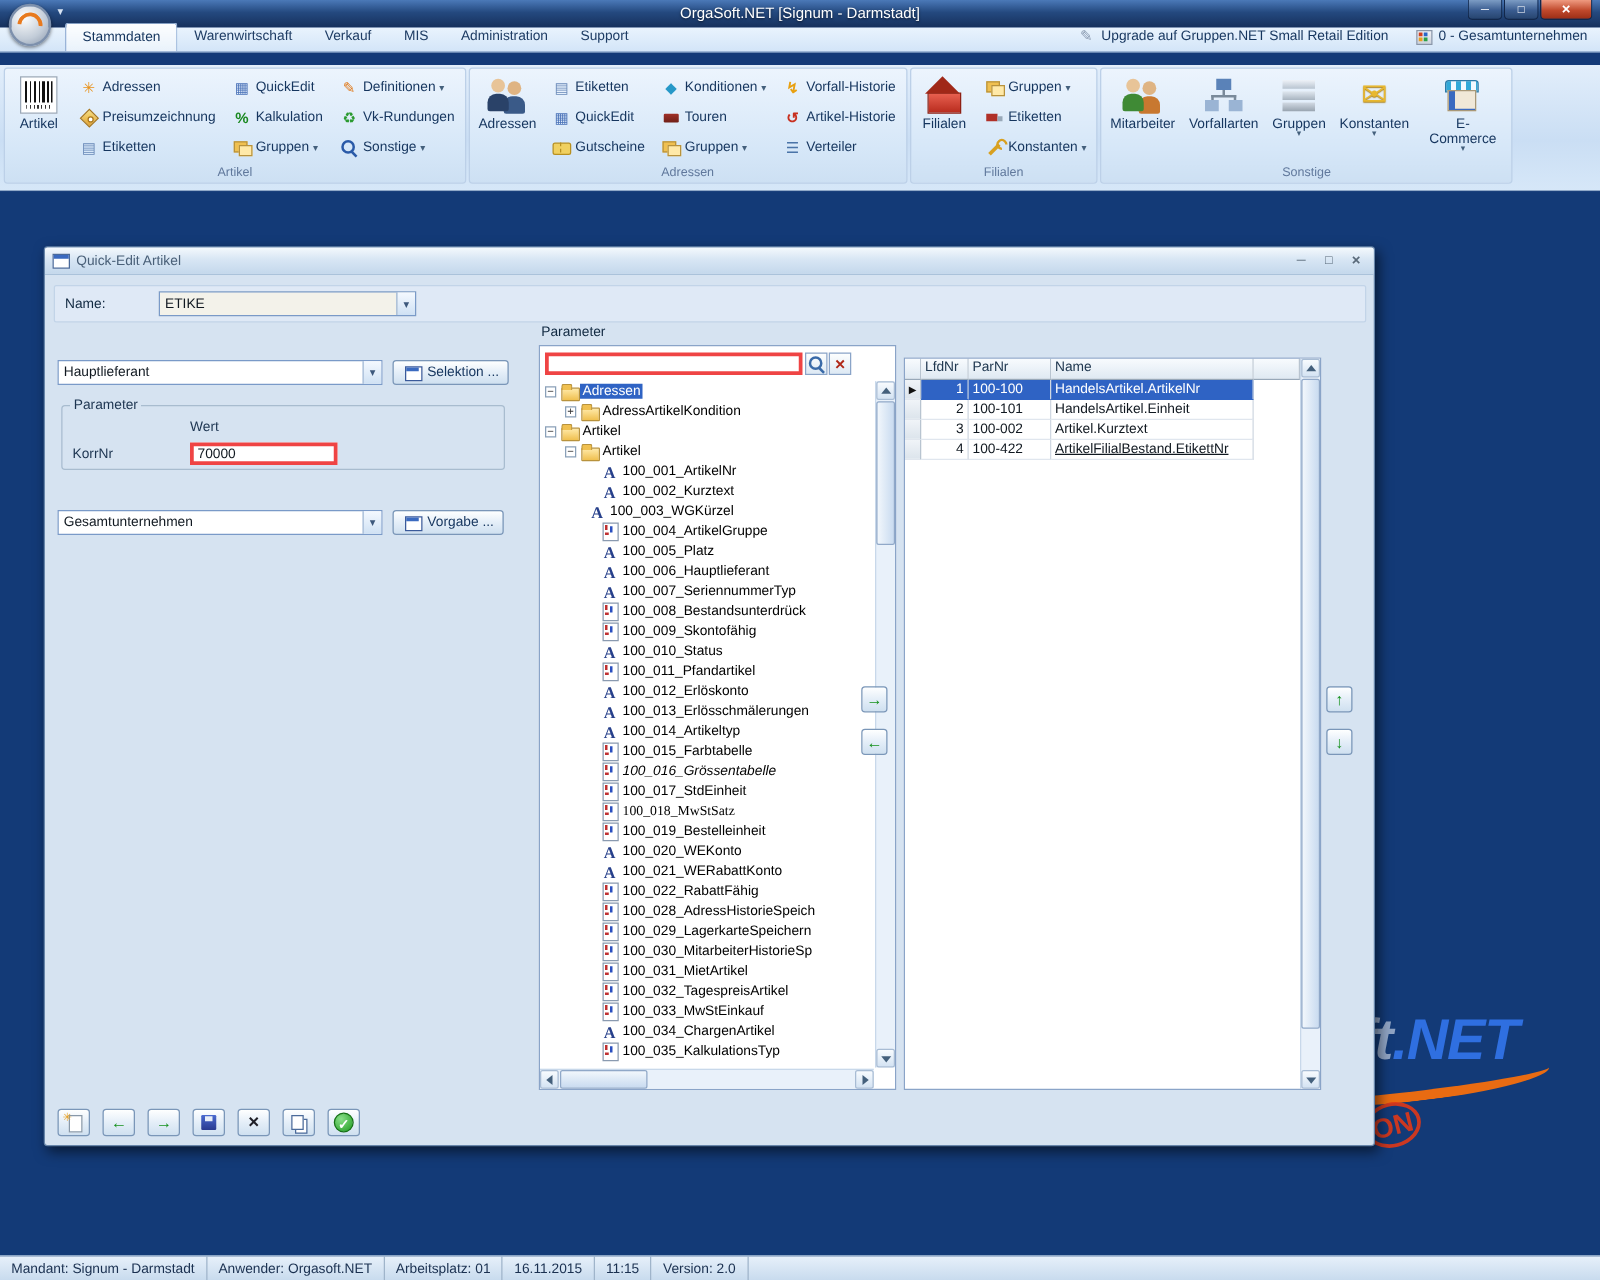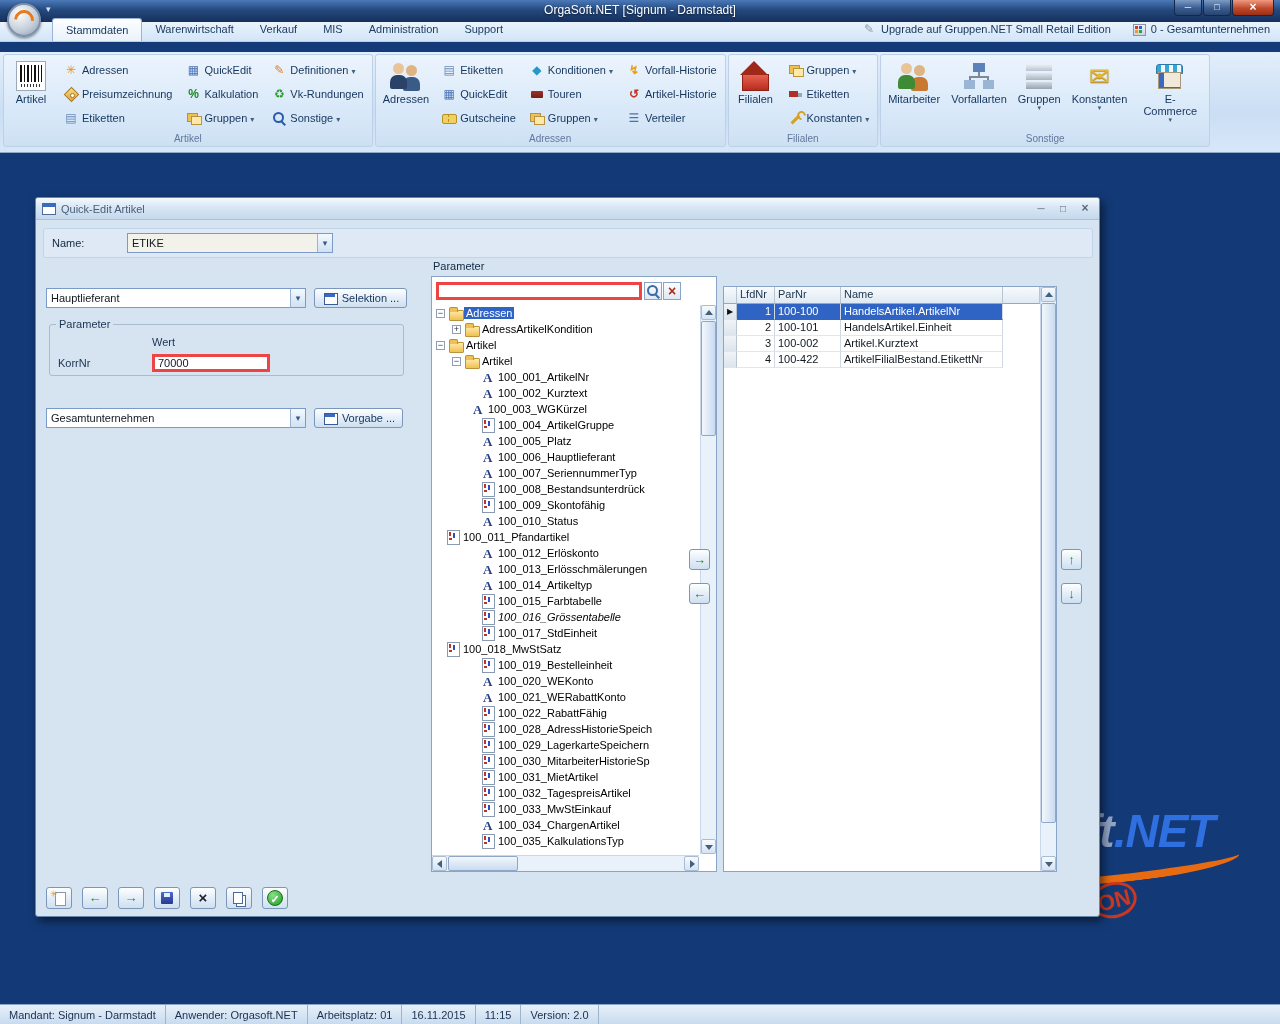--- a/index.html
+++ b/index.html
@@ -562,21 +562,21 @@
             <div class="trow" style="padding-left: 35px;">
               <span class="expsp"></span>
               <span class="t-ico t-num"></span>
               <span class="tlbl">100_009_Skontofähig</span>
             </div>
             <div class="trow" style="padding-left: 35px;">
               <span class="expsp"></span>
               <span class="t-ico t-text"></span>
               <span class="tlbl">100_010_Status</span>
             </div>
-            <div class="trow" style="">
+            <div class="trow" style="padding-left: 35px;">
               <span class="expsp"></span>
               <span class="t-ico t-num"></span>
               <span class="tlbl">100_011_Pfandartikel</span>
             </div>
             <div class="trow" style="padding-left: 35px;">
               <span class="expsp"></span>
               <span class="t-ico t-text"></span>
               <span class="tlbl">100_012_Erlöskonto</span>
             </div>
             <div class="trow" style="padding-left: 35px;">
@@ -597,21 +597,21 @@
             <div class="trow" style="padding-left: 35px; font-style: italic;">
               <span class="expsp"></span>
               <span class="t-ico t-num"></span>
               <span class="tlbl">100_016_Grössentabelle</span>
             </div>
             <div class="trow" style="padding-left: 35px;">
               <span class="expsp"></span>
               <span class="t-ico t-num"></span>
               <span class="tlbl">100_017_StdEinheit</span>
             </div>
-            <div class="trow" style="">
+            <div class="trow" style="padding-left: 35px; font-family: Liberation Serif, serif;">
               <span class="expsp"></span>
               <span class="t-ico t-num"></span>
               <span class="tlbl">100_018_MwStSatz</span>
             </div>
             <div class="trow" style="padding-left: 35px;">
               <span class="expsp"></span>
               <span class="t-ico t-num"></span>
               <span class="tlbl">100_019_Bestelleinheit</span>
             </div>
             <div class="trow" style="padding-left: 35px;">
@@ -715,21 +715,21 @@
             <div class="grow">
               <div class="gcell gsel"></div>
               <div class="gcell num" style="width: 38px; flex: 0 0 38px;">3</div>
               <div class="gcell" style="width: 66px; flex: 0 0 66px;">100-002</div>
               <div class="gcell" style="width: 162px; flex: 0 0 162px;">Artikel.Kurztext</div>
             </div>
             <div class="grow">
               <div class="gcell gsel"></div>
               <div class="gcell num" style="width: 38px; flex: 0 0 38px;">4</div>
               <div class="gcell" style="width: 66px; flex: 0 0 66px;">100-422</div>
-              <div class="gcell" style="width: 162px; flex: 0 0 162px;">ArtikelFilialBestand.EtikettNr</div>
+              <div class="gcell" style="width: 162px; flex: 0 0 162px; text-decoration: underline;">ArtikelFilialBestand.EtikettNr</div>
             </div>
           </div>
         <div class="vscroll" style="right:0;top:0;bottom:0">
           <span class="sarrow up"></span>
           <span class="vthumb" style="height:520px"></span>
           <span class="sarrow down"></span>
         </div>
       </div>
 
       <div id="order">

